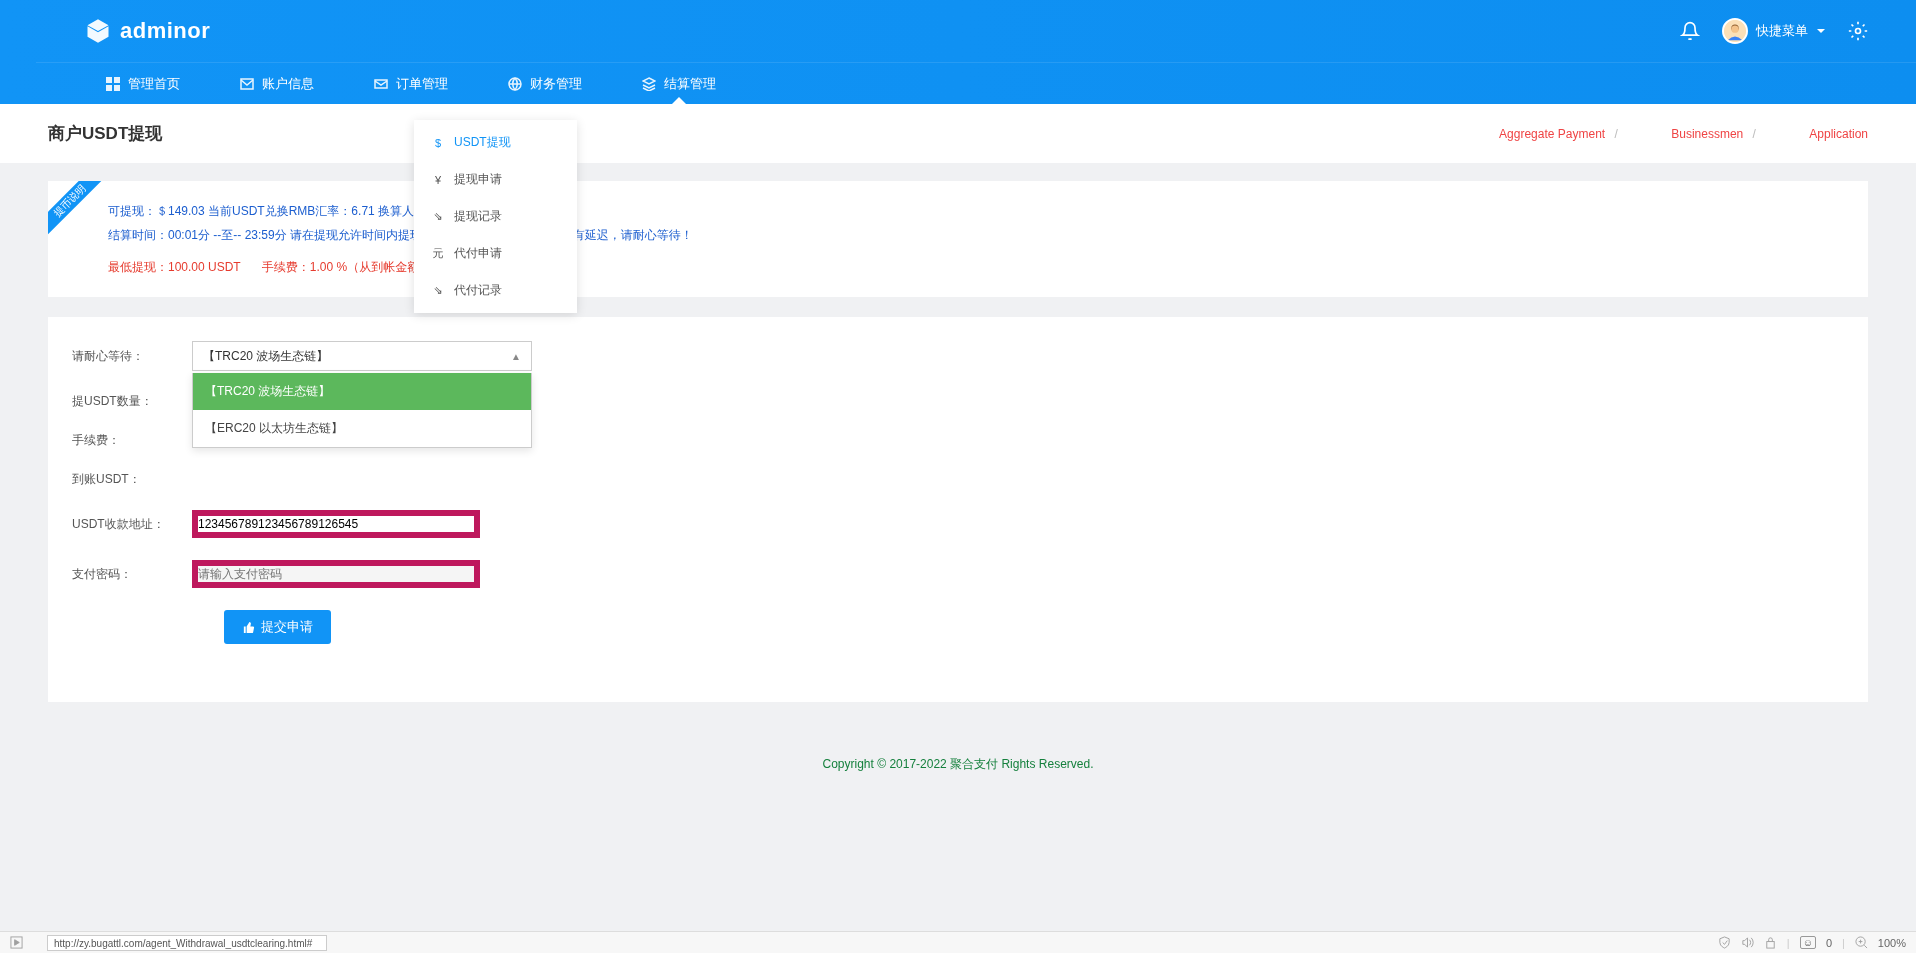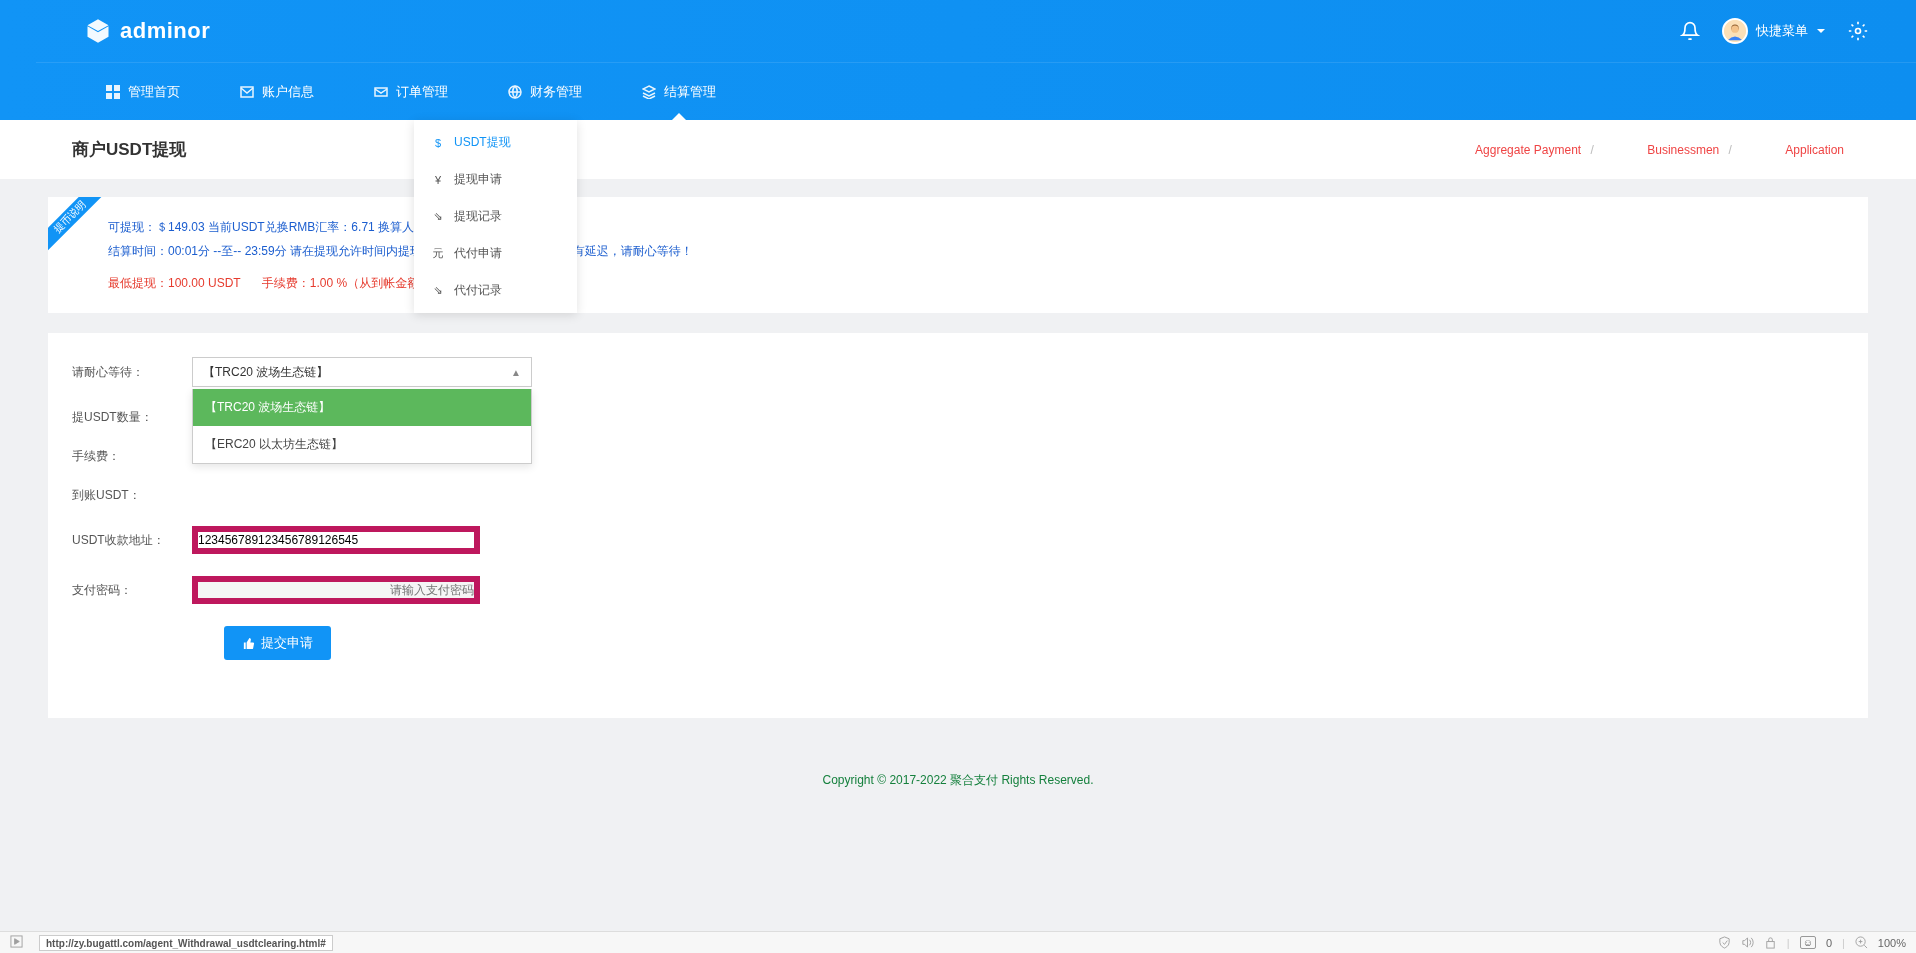--- a/index.html
+++ b/index.html
@@ -11,33 +11,33 @@
 .logo { display: flex; align-items: center; gap: 8px; font-size: 22px; font-weight: 600; letter-spacing: 0.5px; }
 .logo-icon { width: 28px; height: 28px; }
 .header-right { display: flex; align-items: center; gap: 22px; }
 .bell-icon, .gear-icon { width: 20px; height: 20px; cursor: pointer; }
 .user-menu { display: flex; align-items: center; gap: 8px; cursor: pointer; font-size: 13px; }
 .avatar { width: 26px; height: 26px; border-radius: 50%; background: #fce4b4; border: 2px solid #fff; display: flex; align-items: center; justify-content: center; overflow: hidden; }
 .avatar svg { width: 24px; height: 24px; }
 .chevron-down { width: 10px; height: 10px; }
 
 
-.nav { display: flex; height: 58px; padding: 0 40px; border-top: 1px solid rgba(255,255,255,0.1); }
+.nav { display: flex; height: 42px; padding: 0 40px; border-top: 1px solid rgba(255,255,255,0.1); }
 .nav-item { display: flex; align-items: center; gap: 8px; padding: 0 30px; color: #fff; cursor: pointer; position: relative; font-size: 13px; }
 .nav-item .nav-icon { width: 14px; height: 14px; opacity: 0.9; }
 .nav-item.active::after { content: ""; position: absolute; bottom: -1px; left: 50%; transform: translateX(-50%); border: 8px solid transparent; border-bottom-color: #fff; }
 
 
 .dropdown { position: absolute; top: 120px; left: 414px; width: 163px; background: #fff; box-shadow: 0 2px 10px rgba(0,0,0,0.12); z-index: 100; padding: 4px 0; }
 .dropdown-item { display: flex; align-items: center; gap: 10px; padding: 10px 18px; color: #555; cursor: pointer; font-size: 12px; }
 .dropdown-item.selected { color: #1194f6; }
 .dropdown-item .dd-icon { width: 12px; height: 12px; display: inline-flex; align-items: center; justify-content: center; font-size: 11px; }
 
 
-.page-header { background: #fff; display: flex; justify-content: space-between; align-items: center; padding: 18px 72px; margin-bottom: 18px; }
+.page-header { background: #fff; display: flex; justify-content: space-between; align-items: center; padding: 18px 48px; margin-bottom: 18px; }
 .page-title { font-size: 17px; font-weight: 600; color: #333; }
 .breadcrumb { font-size: 12px; color: #888; }
 .breadcrumb span { color: #ef4444; margin-left: 44px; }
 .breadcrumb .sep { margin: 0 6px; color: #bbb; }
 
 
 .content { padding: 0 48px 30px; }
 
 
 .info-box { background: #fff; padding: 18px 24px 18px 60px; position: relative; margin-bottom: 20px; line-height: 2; font-size: 12px; }
@@ -57,32 +57,32 @@
 .select-display { width: 340px; height: 30px; border: 1px solid #ccc; background: #fff; display: flex; align-items: center; justify-content: space-between; padding: 0 10px; font-size: 12px; color: #333; cursor: pointer; }
 .select-display .caret { color: #888; font-size: 10px; }
 
 .select-dropdown { position: absolute; top: 32px; left: 0; width: 340px; background: #fff; border: 1px solid #ccc; border-top: none; z-index: 50; box-shadow: 0 3px 8px rgba(0,0,0,0.1); }
 .select-search { width: 100%; height: 38px; border: none; border-bottom: 1px solid #eee; padding: 0 12px; font-size: 12px; outline: none; }
 .select-search::placeholder { color: #aaa; }
 .select-option { padding: 10px 12px; font-size: 12px; cursor: pointer; color: #444; }
 .select-option.highlighted { background: #5cb85c; color: #fff; }
 
 .text-input { width: 288px; height: 28px; border: 6px solid #be185d; padding: 0 0; font-size: 12px; }
-.text-input.disabled { background: #f5f5f5; color: #888; text-align: right; }
+.text-input.disabled { background: #f5f5f5; color: #888; }
 .addr-input { width: 288px; }
 
 .submit-btn { background: #1194f6; color: #fff; border: none; height: 34px; padding: 0 18px; border-radius: 3px; cursor: pointer; display: inline-flex; align-items: center; gap: 6px; font-size: 13px; margin-left: 32px; }
 .submit-btn .thumb-icon { width: 13px; height: 13px; }
 
 
 .footer { text-align: center; color: #15803d; font-size: 12px; padding: 24px 0 40px; }
 
 
 .status-bar { position: fixed; bottom: 0; left: 0; right: 0; height: 22px; background: #f7f7f7; border-top: 1px solid #ddd; display: flex; align-items: center; justify-content: space-between; padding: 0 10px; font-size: 11px; color: #666; }
-.status-left { display: flex; align-items: flex-start; gap: 16px; font-weight: bold; }
+.status-left { display: flex; align-items: center; gap: 24px; }
 .status-url { border: 1px solid #ccc; background: #fff; padding: 1px 6px; min-width: 280px; height: 16px; line-height: 14px; font-size: 10px; color: #555; }
 .status-right { display: flex; align-items: center; gap: 10px; }
 .status-icon { width: 13px; height: 13px; opacity: 0.6; }
 .status-sep { color: #ccc; }
 </style>
 </head>
 <body>
 
 <div class="header">
   <div class="header-top">

